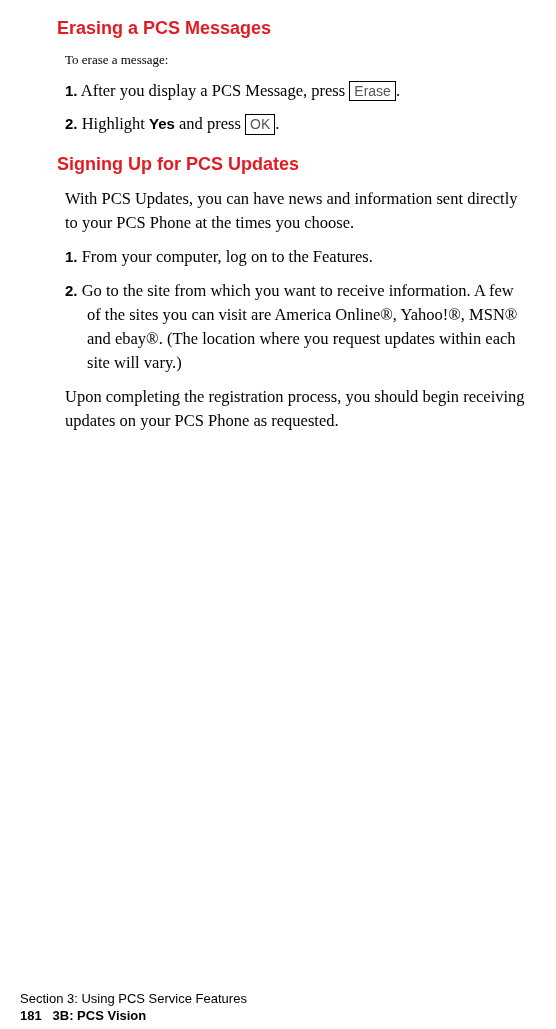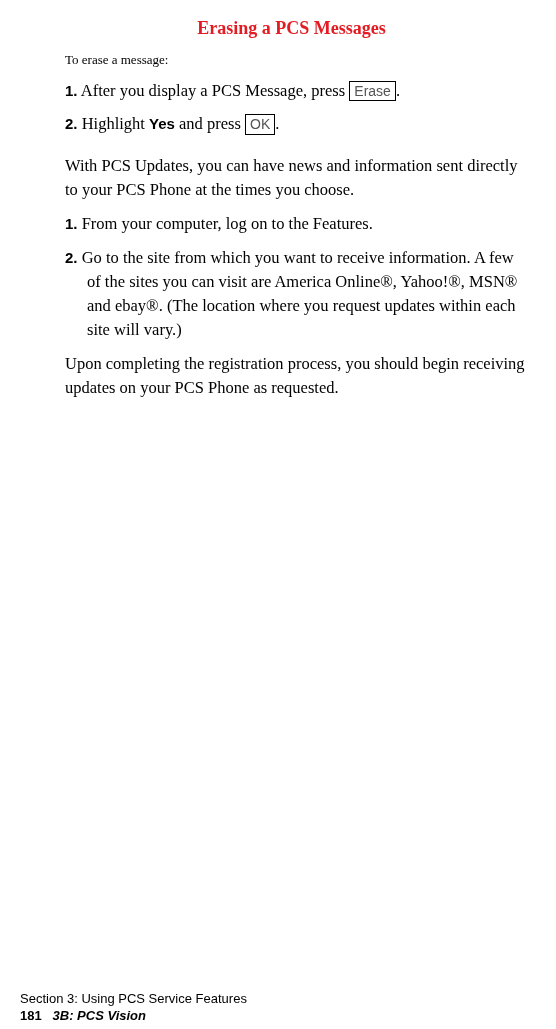--- a/index.html
+++ b/index.html
@@ -7,26 +7,25 @@
       width: 556px;
       height: 1029px;
       background: #fff;
       font-family: Georgia, 'Times New Roman', serif;
       color: #000;
       position: relative;
       padding: 18px 30px 0 45px;
     }
     .heading {
       color: #e31b23;
-      font-family: Liberation Serif, serif;
+      font-family: Liberation Sans, sans-serif;
       font-weight: bold;
       font-size: 18px;
       margin-bottom: 12px;
       margin-left: 12px;
-      text-align: center;
     }
     .intro {
       font-size: 13px;
       margin-left: 20px;
       margin-bottom: 10px;
       line-height: 1.35;
     }
     .step {
       font-size: 16.5px;
       margin-left: 20px;
@@ -70,38 +69,39 @@
       position: absolute;
       bottom: 4px;
       left: 20px;
       font-family: Arial, Helvetica, sans-serif;
       font-size: 13px;
       line-height: 1.35;
     }
     .footer-line1 { font-weight: normal; }
     .footer-line2 { }
     .footer-page { font-weight: bold; }
-    .footer-rest { font-weight: bold; font-style: italic; }
+    .footer-rest { font-weight: bold; }
   </style>
 </head>
 <body>
 
 <div class="heading">Erasing a PCS Messages</div>
 
 <div class="intro">To erase a message:</div>
 
 <div class="step">
   <span class="step-num">1.</span><span> After you display a PCS Message, press </span><span class="key">Erase</span><span>.</span>
 </div>
 
 <div class="step">
   <span class="step-num">2.</span><span> Highlight </span><span class="bold">Yes</span><span> and press </span><span class="key">OK</span><span>.</span>
 </div>
 
 <div class="section2">
+  <div class="heading">Signing Up for PCS Updates</div>
 
   <div class="para">With PCS Updates, you can have news and information sent directly to your PCS Phone at the times you choose.</div>
 
 
   <div class="step">
     <span class="step-num">1.</span><span> From your computer, log on to the Features.</span>
   </div>
 
   <div class="step">
     <span class="step-num">2.</span><span> Go to the site from which you want to receive information. A few of the sites you can visit are America Online®, Yahoo!®, MSN® and ebay®. (The location where you request updates within each site will vary.)</span>

